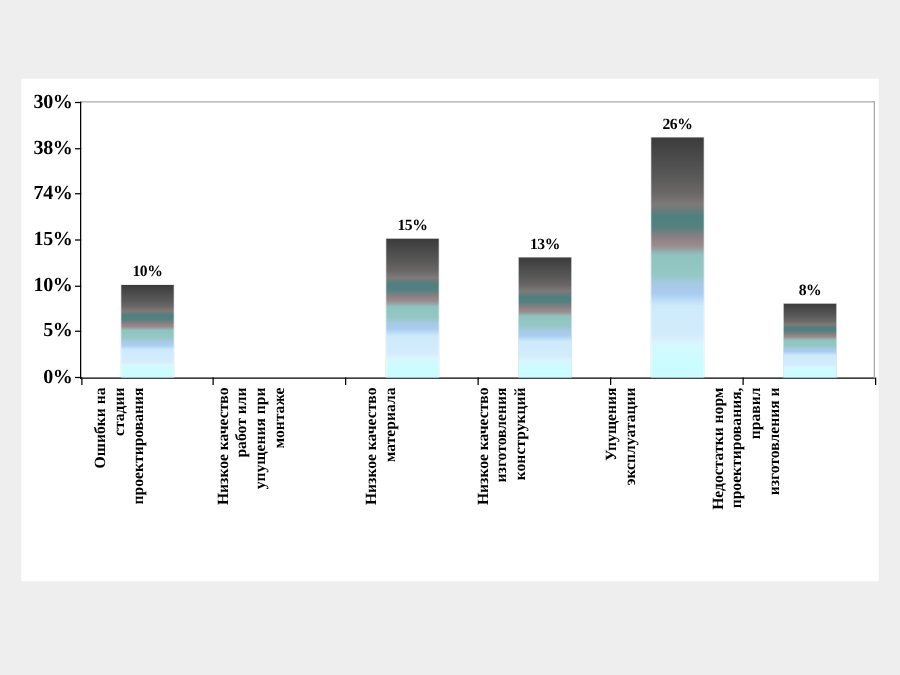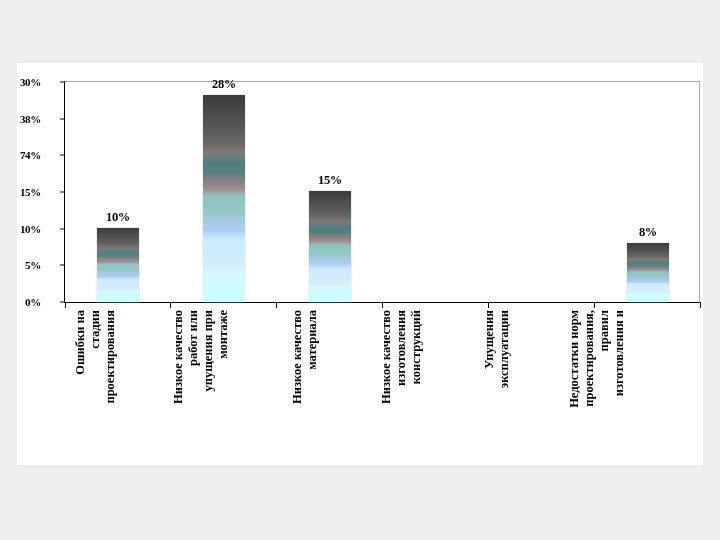--- a/index.html
+++ b/index.html
@@ -43,23 +43,23 @@
     border-left: 1px solid #000000;
     border-bottom: 1px solid #000000;
     box-sizing: border-box;
     background: #ffffff;
   }
 
   
   .y-tick {
     position: absolute;
     right: 100%;
-    margin-right: 24px;
+    margin-right: 7px;
     transform: translateY(-50%);
-    font-size: 11px;
+    font-size: 16px;
     font-weight: bold;
     color: #000;
     white-space: nowrap;
     letter-spacing: -0.3px;
   }
   .y-tick-mark {
     position: absolute;
     right: 100%;
     width: 5px;
     height: 0;
@@ -173,25 +173,28 @@
       <div class="x-tick-mark" style="left:105px"></div>
       <div class="x-tick-mark" style="left:211px"></div>
       <div class="x-tick-mark" style="left:317px"></div>
       <div class="x-tick-mark" style="left:423px"></div>
       <div class="x-tick-mark" style="left:529px"></div>
       <div class="x-tick-mark" style="left:635px"></div>
 
       <div class="bar" style="left:32px;  height:74.0px">
         <span class="bar-label">10%</span>
       </div>
-      <div class="bar" style="left:138px; height:207.2px">
-        <span class="bar-label">28%</span>
-      </div>
       <div class="bar" style="left:244px; height:111.0px">
         <span class="bar-label">15%</span>
+      </div>
+      <div class="bar" style="left:350px; height:96.2px">
+        <span class="bar-label">13%</span>
+      </div>
+      <div class="bar" style="left:456px; height:192.4px">
+        <span class="bar-label">26%</span>
       </div>
       <div class="bar" style="left:562px; height:59.2px">
         <span class="bar-label">8%</span>
       </div>
     </div>
 
     <div class="cat-wrap" style="left:57px">
       <span class="ln">Ошибки на</span>
       <span class="ln">стадии</span>
       <span class="ln">проектирования</span>

